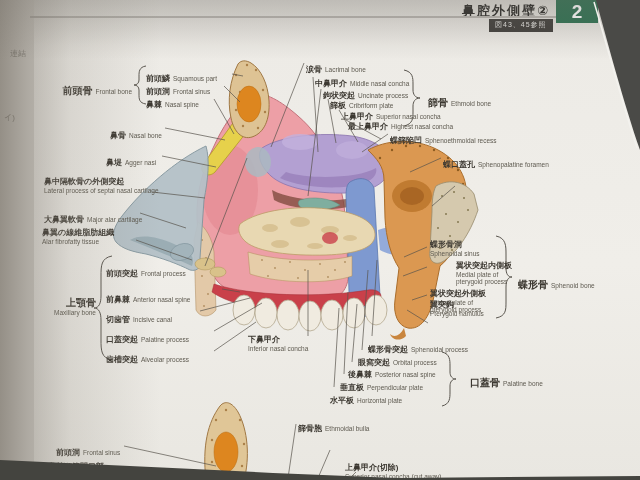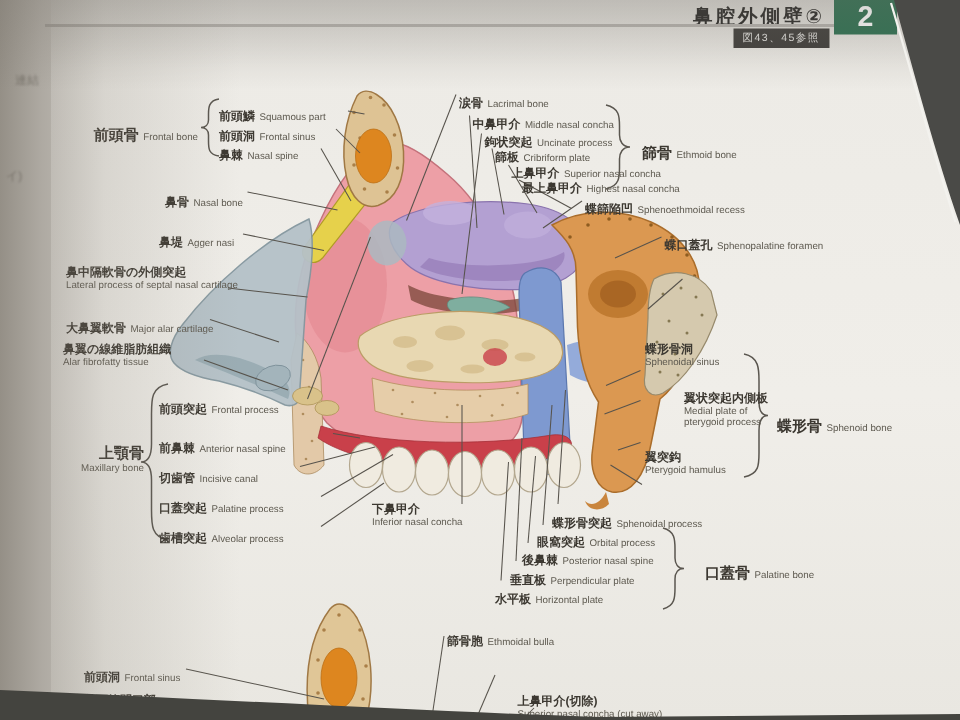--- a/index.html
+++ b/index.html
@@ -291,27 +291,31 @@
   <div class="lbl grp" style="left:428px;top:91px;">
     <span class="jp">篩骨</span><span class="en">Ethmoid bone</span>
   </div>
 
   <div class="lbl" style="left:390px;top:128px;">
     <span class="jp">蝶篩陥凹</span><span class="en">Sphenoethmoidal recess</span>
   </div>
   <div class="lbl" style="left:443px;top:152px;">
     <span class="jp">蝶口蓋孔</span><span class="en">Sphenopalatine foramen</span>
   </div>
-  <div class="lbl two" style="left:430px;top:228px;">
+  <div class="lbl two" style="left:430px;top:240px;">
     <span class="jp">蝶形骨洞</span>
       <span class="en">Sphenoidal sinus</span>
   </div>
   <div class="lbl two" style="left:430px;top:261px;margin-left:26px;">
     <span class="jp">翼状突起内側板</span>
       <span class="en wrap">Medial plate of pterygoid process</span>
+  </div>
+  <div class="lbl two" style="left:430px;top:289px;">
+    <span class="jp">翼状突起外側板</span>
+      <span class="en wrap">Lateral plate of pterygoid process</span>
   </div>
   <div class="lbl grp" style="left:518px;top:273px;">
     <span class="jp">蝶形骨</span><span class="en">Sphenoid bone</span>
   </div>
   <div class="lbl two" style="left:430px;top:300px;">
     <span class="jp">翼突鈎</span>
       <span class="en">Pterygoid hamulus</span>
   </div>
 
   <div class="lbl" style="left:368px;top:337px;">

